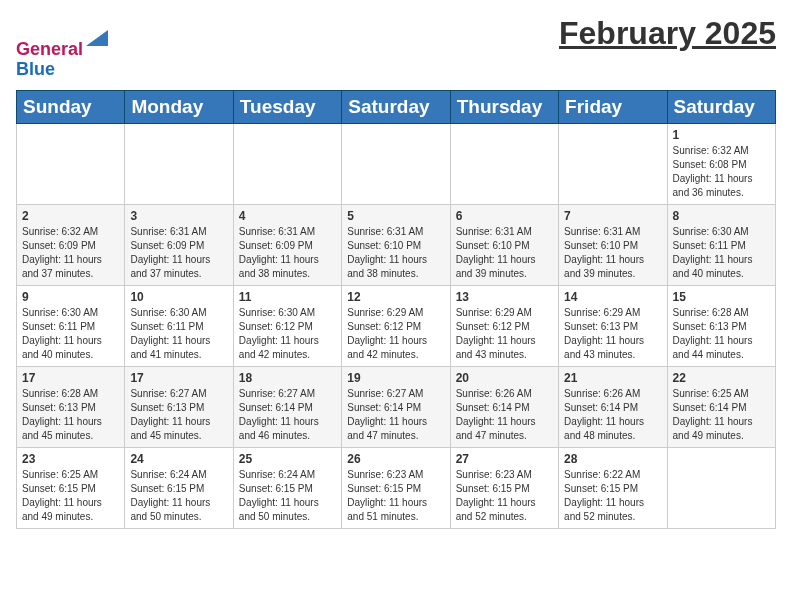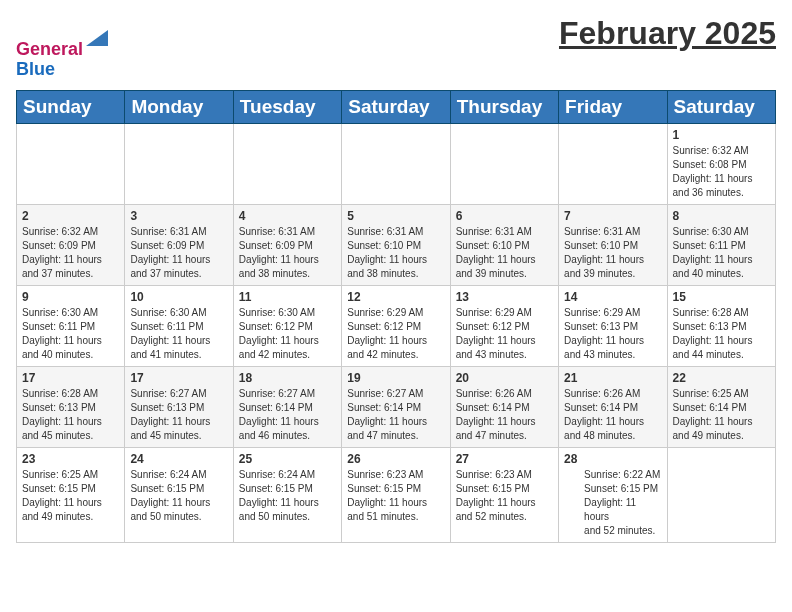--- a/index.html
+++ b/index.html
@@ -311,21 +311,21 @@
         </td>
         <td>
           <span class="day-num">27</span>
           <div class="day-info" style="white-space: pre-line;">Sunrise: 6:23 AM
 Sunset: 6:15 PM
 Daylight: 11 hours
 and 52 minutes.</div>
         </td>
         <td>
           <span class="day-num">28</span>
-          <div class="day-info" style="white-space: pre-line; margin-left: 20px;">Sunrise: 6:22 AM
+          <div class="day-info" style="white-space: pre-line;">Sunrise: 6:22 AM
 Sunset: 6:15 PM
 Daylight: 11 hours
 and 52 minutes.</div>
         </td>
         <td class="empty-cell"></td>
       </tr>
     </tbody>
 </table>
 
 </body></html>

